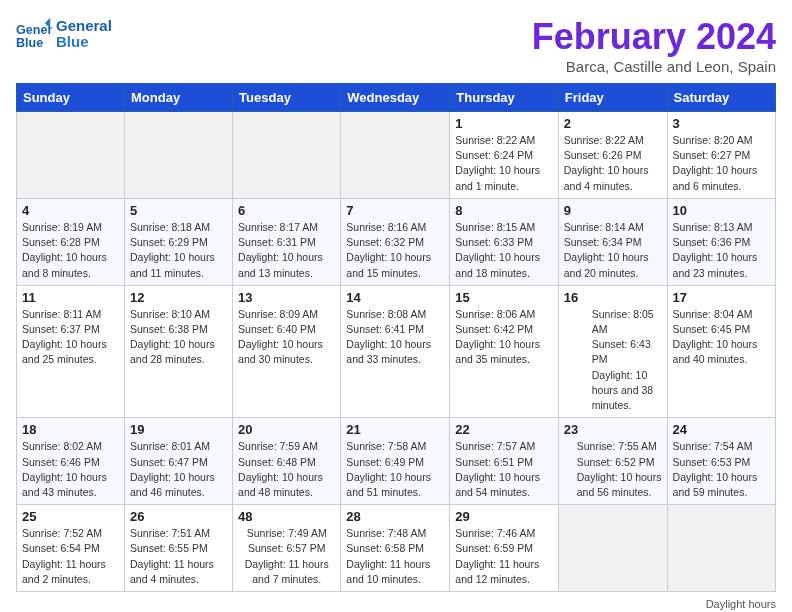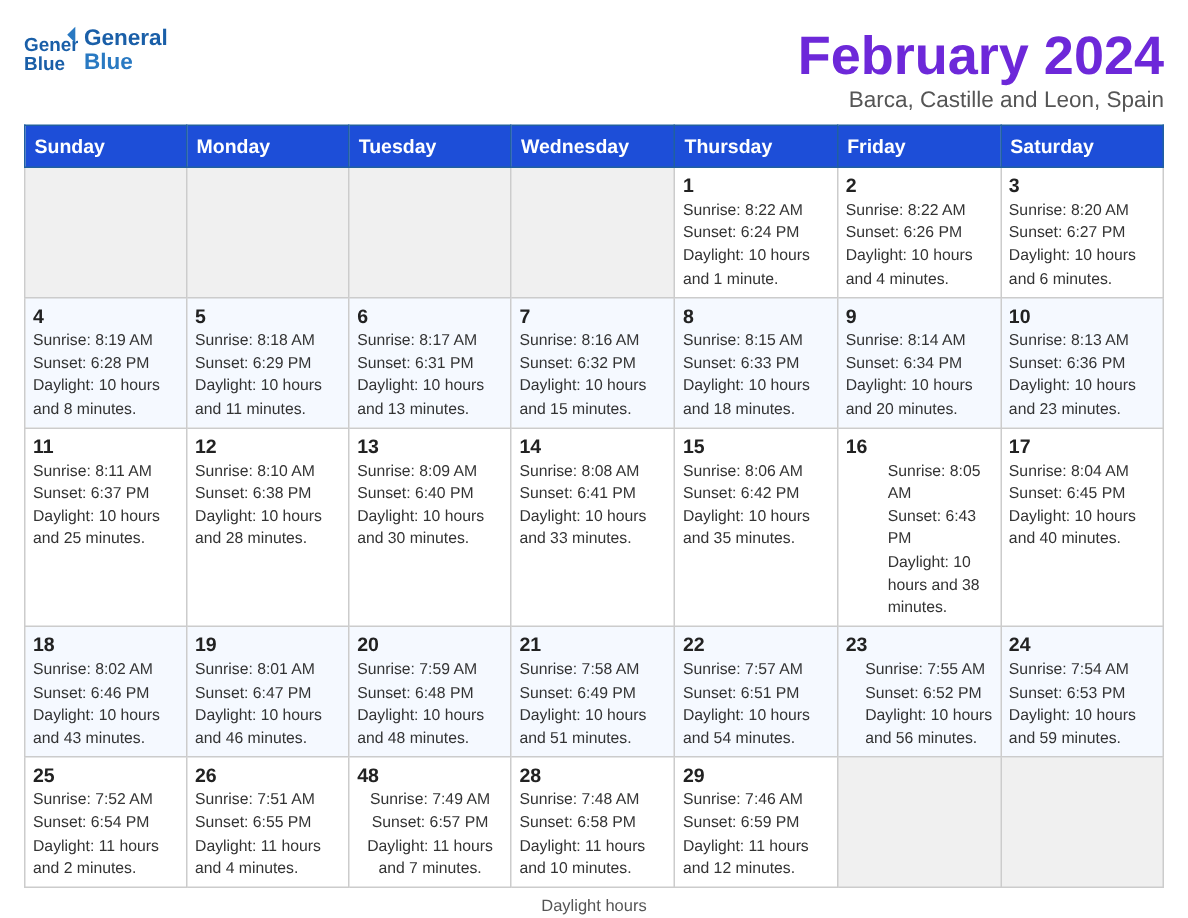--- a/index.html
+++ b/index.html
@@ -77,21 +77,21 @@
     .empty-cell {
       background: #f9f9f9;
     }
     tr:nth-child(even) td { background: #f5f9ff; }
     tr:nth-child(odd) td { background: #ffffff; }
     td.empty-cell { background: #f0f0f0 !important; }
     .footer {
       margin-top: 6px;
       font-size: 11px;
       color: #555;
-      text-align: center;
+      text-align: right;
     }
   </style>
 </head>
 <body>
 
 <div class="header">
   <div class="logo">
     <svg class="logo-icon" viewBox="0 0 40 40">
       <text x="0" y="20" font-size="14" font-weight="bold" fill="#1a5fa8">General</text>
       <text x="0" y="34" font-size="14" font-weight="bold" fill="#1a5fa8">Blue</text>

